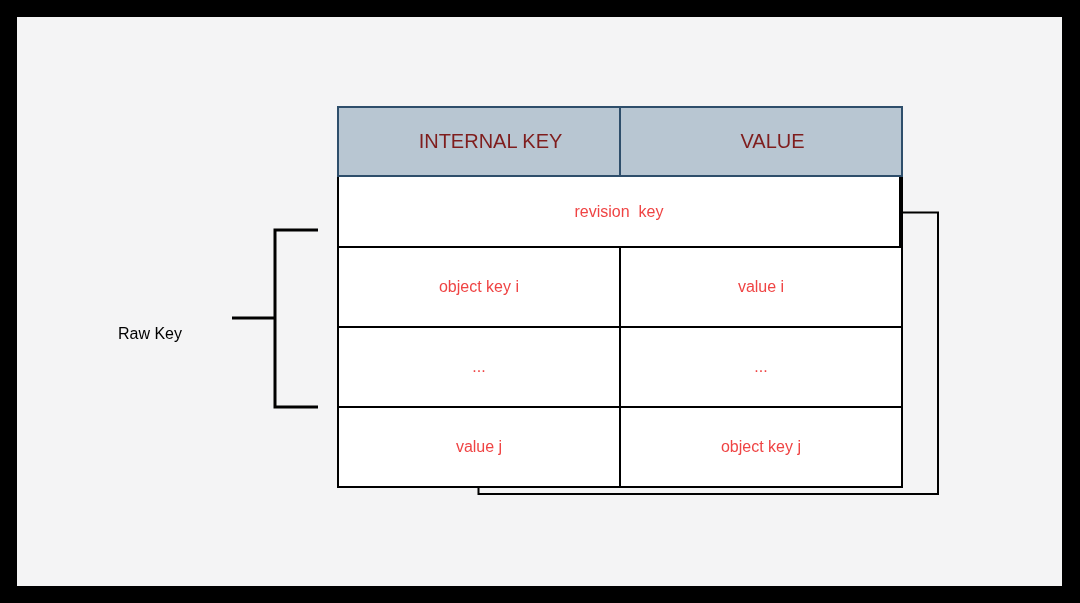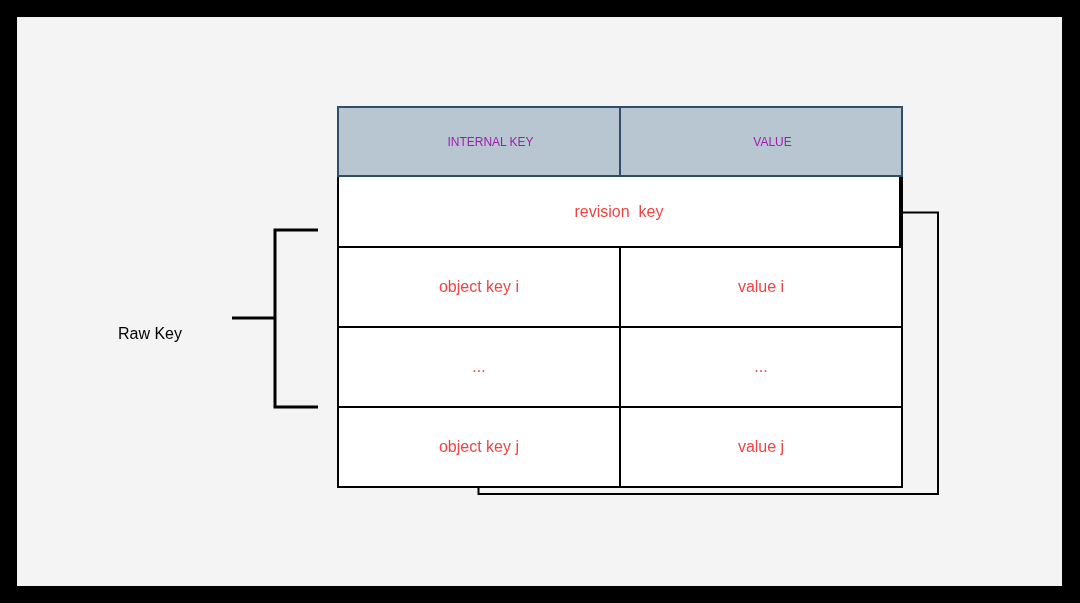--- a/index.html
+++ b/index.html
@@ -45,22 +45,22 @@
     height: 71px;
     background: #b8c6d2;
     border: 2px solid #2e4e6b;
     box-sizing: border-box;
   }
   .t-header .cell {
     flex: 1;
     display: flex;
     align-items: center;
     justify-content: center;
-    font-size: 12px;
-    color: #a21caf;
+    font-size: 20px;
+    color: #7f1d1d;
     white-space: pre;
     padding-left: 23px;
   }
   .t-header .cell + .cell {
     border-left: 2px solid #2e4e6b;
   }
   .t-body {
     border: 2px solid #000;
     border-top: none;
     box-sizing: border-box;
@@ -130,20 +130,20 @@
         </div>
         <div class="t-row">
           <div class="cell">object key i</div>
           <div class="cell">value i</div>
         </div>
         <div class="t-row">
           <div class="cell">...</div>
           <div class="cell">...</div>
         </div>
         <div class="t-row">
+          <div class="cell">value j</div>
           <div class="cell">object key j</div>
-          <div class="cell">value j</div>
         </div>
       </div>
     </div>
 
   </div>
 </div>
 
 </body></html>

